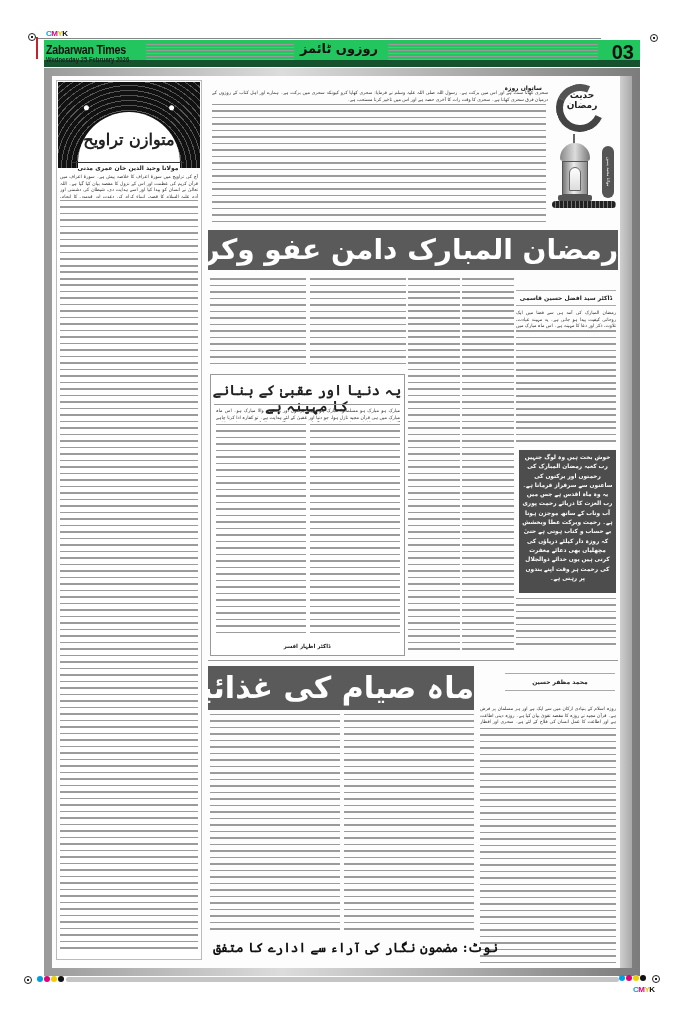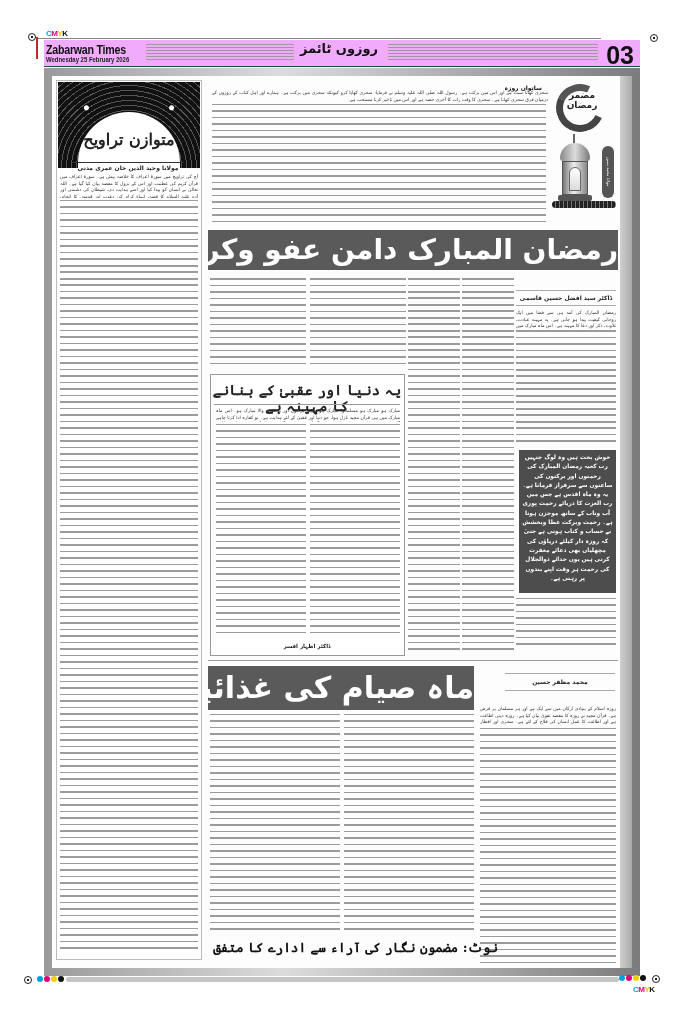--- a/index.html
+++ b/index.html
@@ -5,26 +5,26 @@
   * { box-sizing: border-box; margin: 0; padding: 0; }
   html, body { width: 680px; height: 1016px; background: #ffffff; overflow: hidden; }
   body { position: relative; font-family: "DejaVu Sans", sans-serif; color: #111; }
 
   .reg { position: absolute; width: 8px; height: 8px; border-radius: 50%; border: 1px solid #222; background: radial-gradient(circle, #222 30%, #fff 35%); }
   .cmyk-label { position: absolute; font-family: "Liberation Sans", sans-serif; font-weight: bold; font-size: 8px; letter-spacing: -0.5px; padding-left: 9px; }
   .cmyk-label .c { color: #00a0e0; } .cmyk-label .m { color: #e0007a; } .cmyk-label .y { color: #e6c800; } .cmyk-label .k { color: #111; }
 
   .topline { position: absolute; left: 36px; top: 38px; width: 272px; height: 1px; background: #888; }
   .topline2 { position: absolute; left: 36px; top: 37px; width: 2px; height: 22px; background: #c0252b; }
-  .header { position: absolute; left: 44px; top: 40px; width: 596px; height: 27px; background: #f0abfc; border-bottom: 1px solid #14532d; }
+  .header { position: absolute; left: 44px; top: 40px; width: 596px; height: 27px; background: #22c55e; border-bottom: 7px solid #14532d; }
   .mast { position: absolute; left: 2px; top: 2px; font-family: "Liberation Sans", sans-serif; font-weight: bold; font-size: 13px; letter-spacing: -0.3px; color: #111; transform: scaleX(0.82); transform-origin: left; }
   .mast-date { position: absolute; left: 2px; top: 16px; font-family: "Liberation Sans", sans-serif; font-weight: bold; font-size: 7px; color: #222; transform: scaleX(0.85); transform-origin: left; }
   .rules { position: absolute; height: 16px; top: 4px; background: repeating-linear-gradient(to bottom, #9a9a9a 0 1px, transparent 1px 3px); }
   .urdu-mast { position: absolute; left: 250px; top: 1px; width: 90px; font-family: "DejaVu Sans", sans-serif; font-weight: bold; font-size: 13px; text-align: center; direction: rtl; color: #111; }
-  .pageno { position: absolute; right: 6px; top: 1px; font-family: "Liberation Sans", sans-serif; font-weight: bold; font-size: 25px; color: #111; }
+  .pageno { position: absolute; right: 6px; top: 1px; font-family: "Liberation Sans", sans-serif; font-weight: bold; font-size: 20px; color: #111; }
 
   .frame { position: absolute; left: 44px; top: 68px; width: 596px; height: 908px; background: linear-gradient(90deg, #9a9a9a, #dcdcdc 40%, #7c7c7c); }
   .inner { position: absolute; left: 52px; top: 76px; width: 580px; height: 892px; background: #fdfdfd; }
   .vbar-right { position: absolute; left: 620px; top: 76px; width: 12px; height: 892px; background: linear-gradient(90deg, #cfcfcf, #a9a9a9); }
 
   
   .txt { position: absolute; overflow: hidden; direction: rtl; text-align: justify; font-size: 4.6px; line-height: 6.6px; color: #333; }
   .lines { position: absolute; overflow: hidden; background: repeating-linear-gradient(to bottom, #7a7a7a 0 1.5px, transparent 1.5px 6.5px); opacity: .75; }
 
   
@@ -103,21 +103,21 @@
 <div class="left-author">مولانا وحید الدین خان عمری مدنی</div>
 <div class="txt" style="left:60px; top:174px; width:138px; height:24px;">آج کی تراویح میں سورۂ اعراف کا خلاصہ پیش ہے۔ سورۂ اعراف میں قرآن کریم کی عظمت اور اس کے نزول کا مقصد بیان کیا گیا ہے۔ اللہ تعالیٰ نے انسان کو پیدا کیا اور اسے ہدایت دی، شیطان کی دشمنی اور آدم علیہ السلام کا قصہ، انبیاء کرام کی دعوت اور قوموں کا انجام، حضرت نوح، ہود، صالح، لوط، شعیب اور موسیٰ علیہم السلام کی قوموں کے واقعات بیان کیے گئے ہیں۔</div>
 <div class="lines" style="left:60px; top:200px; width:138px; height:752px;"></div>
 
 <div class="top-heading" style="right:138px;">ساتواں روزہ</div>
 <div class="txt" style="left:212px; top:90px; width:336px; height:14px;">سحری کھانا سنت ہے اور اس میں برکت ہے۔ رسول اللہ صلی اللہ علیہ وسلم نے فرمایا: سحری کھایا کرو کیونکہ سحری میں برکت ہے۔ ہمارے اور اہل کتاب کے روزوں کے درمیان فرق سحری کھانا ہے۔ سحری کا وقت رات کا آخری حصہ ہے اور اس میں تاخیر کرنا مستحب ہے۔</div>
 <div class="lines" style="left:212px; top:104px; width:334px; height:118px;"></div>
 
 <div class="hadith-box"></div>
 <div class="moon"></div>
-<div class="hadith-title">مضمر رمضان</div>
+<div class="hadith-title">حدیث رمضان</div>
 <div class="lantern-top"></div>
 <div class="lantern-dome"></div>
 <div class="lantern-body"></div>
 <div class="lantern-win"></div>
 <div class="lantern-base"></div>
 <div class="beads"></div>
 <div class="pill">مولانا محمد یٰسین</div>
 
 <div class="banner1">رمضان المبارک دامن عفو وکرم</div>
 

